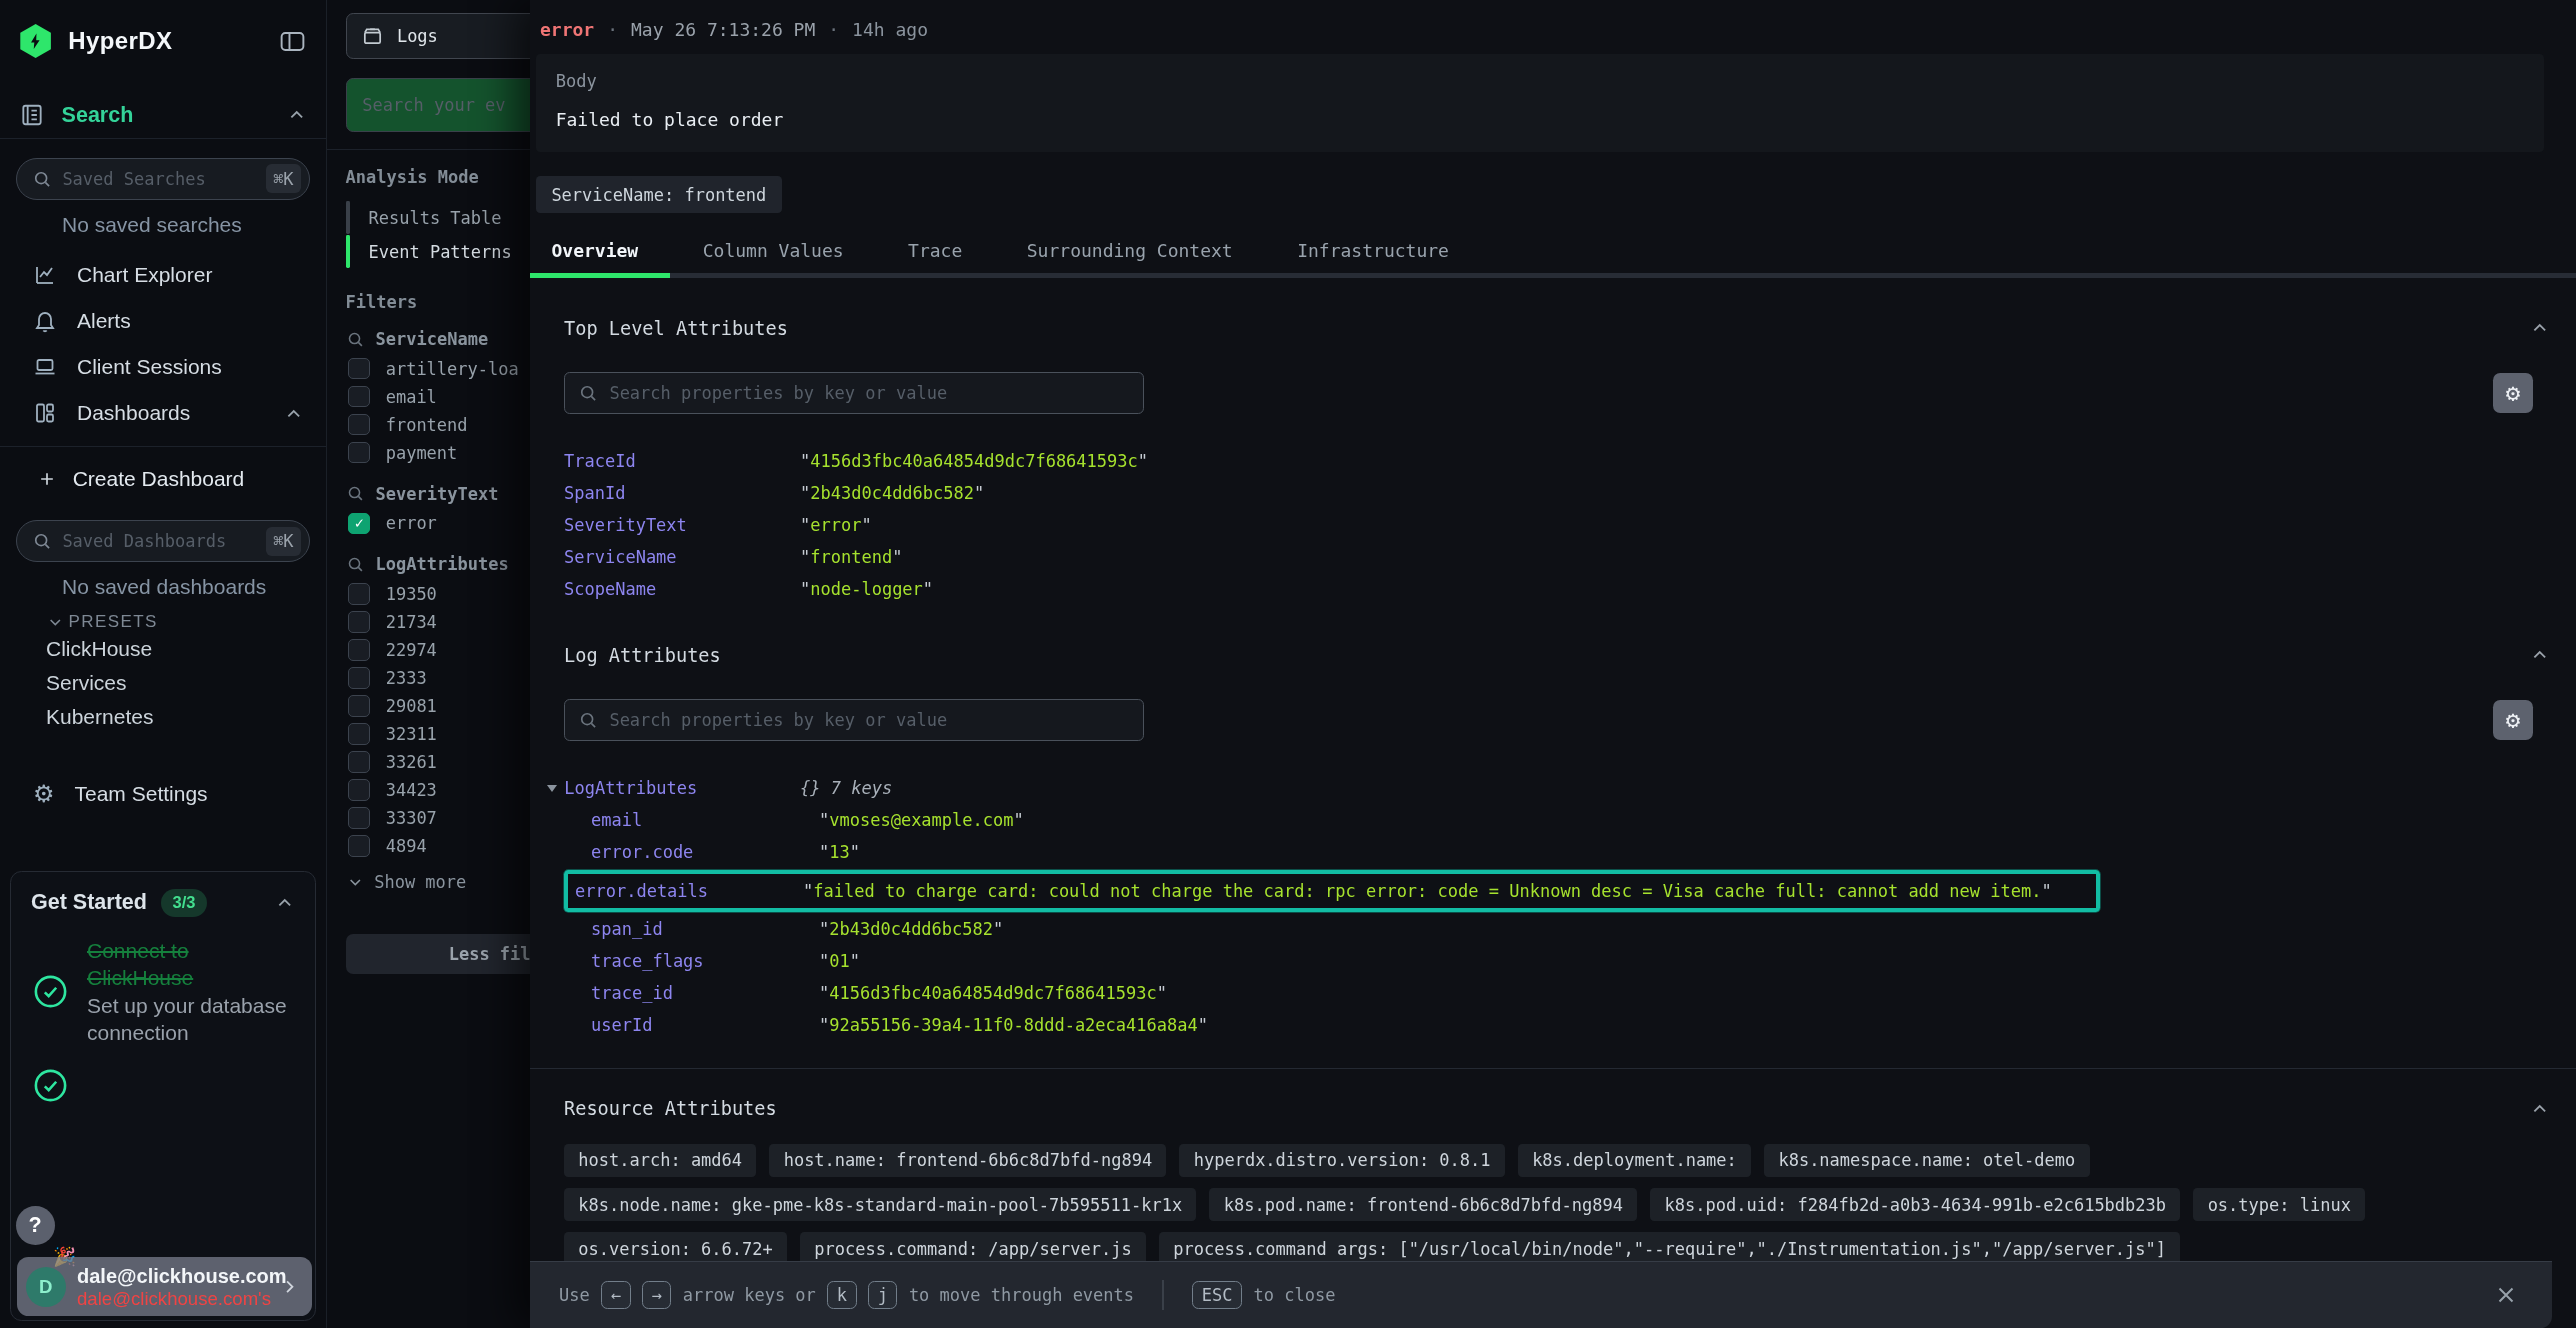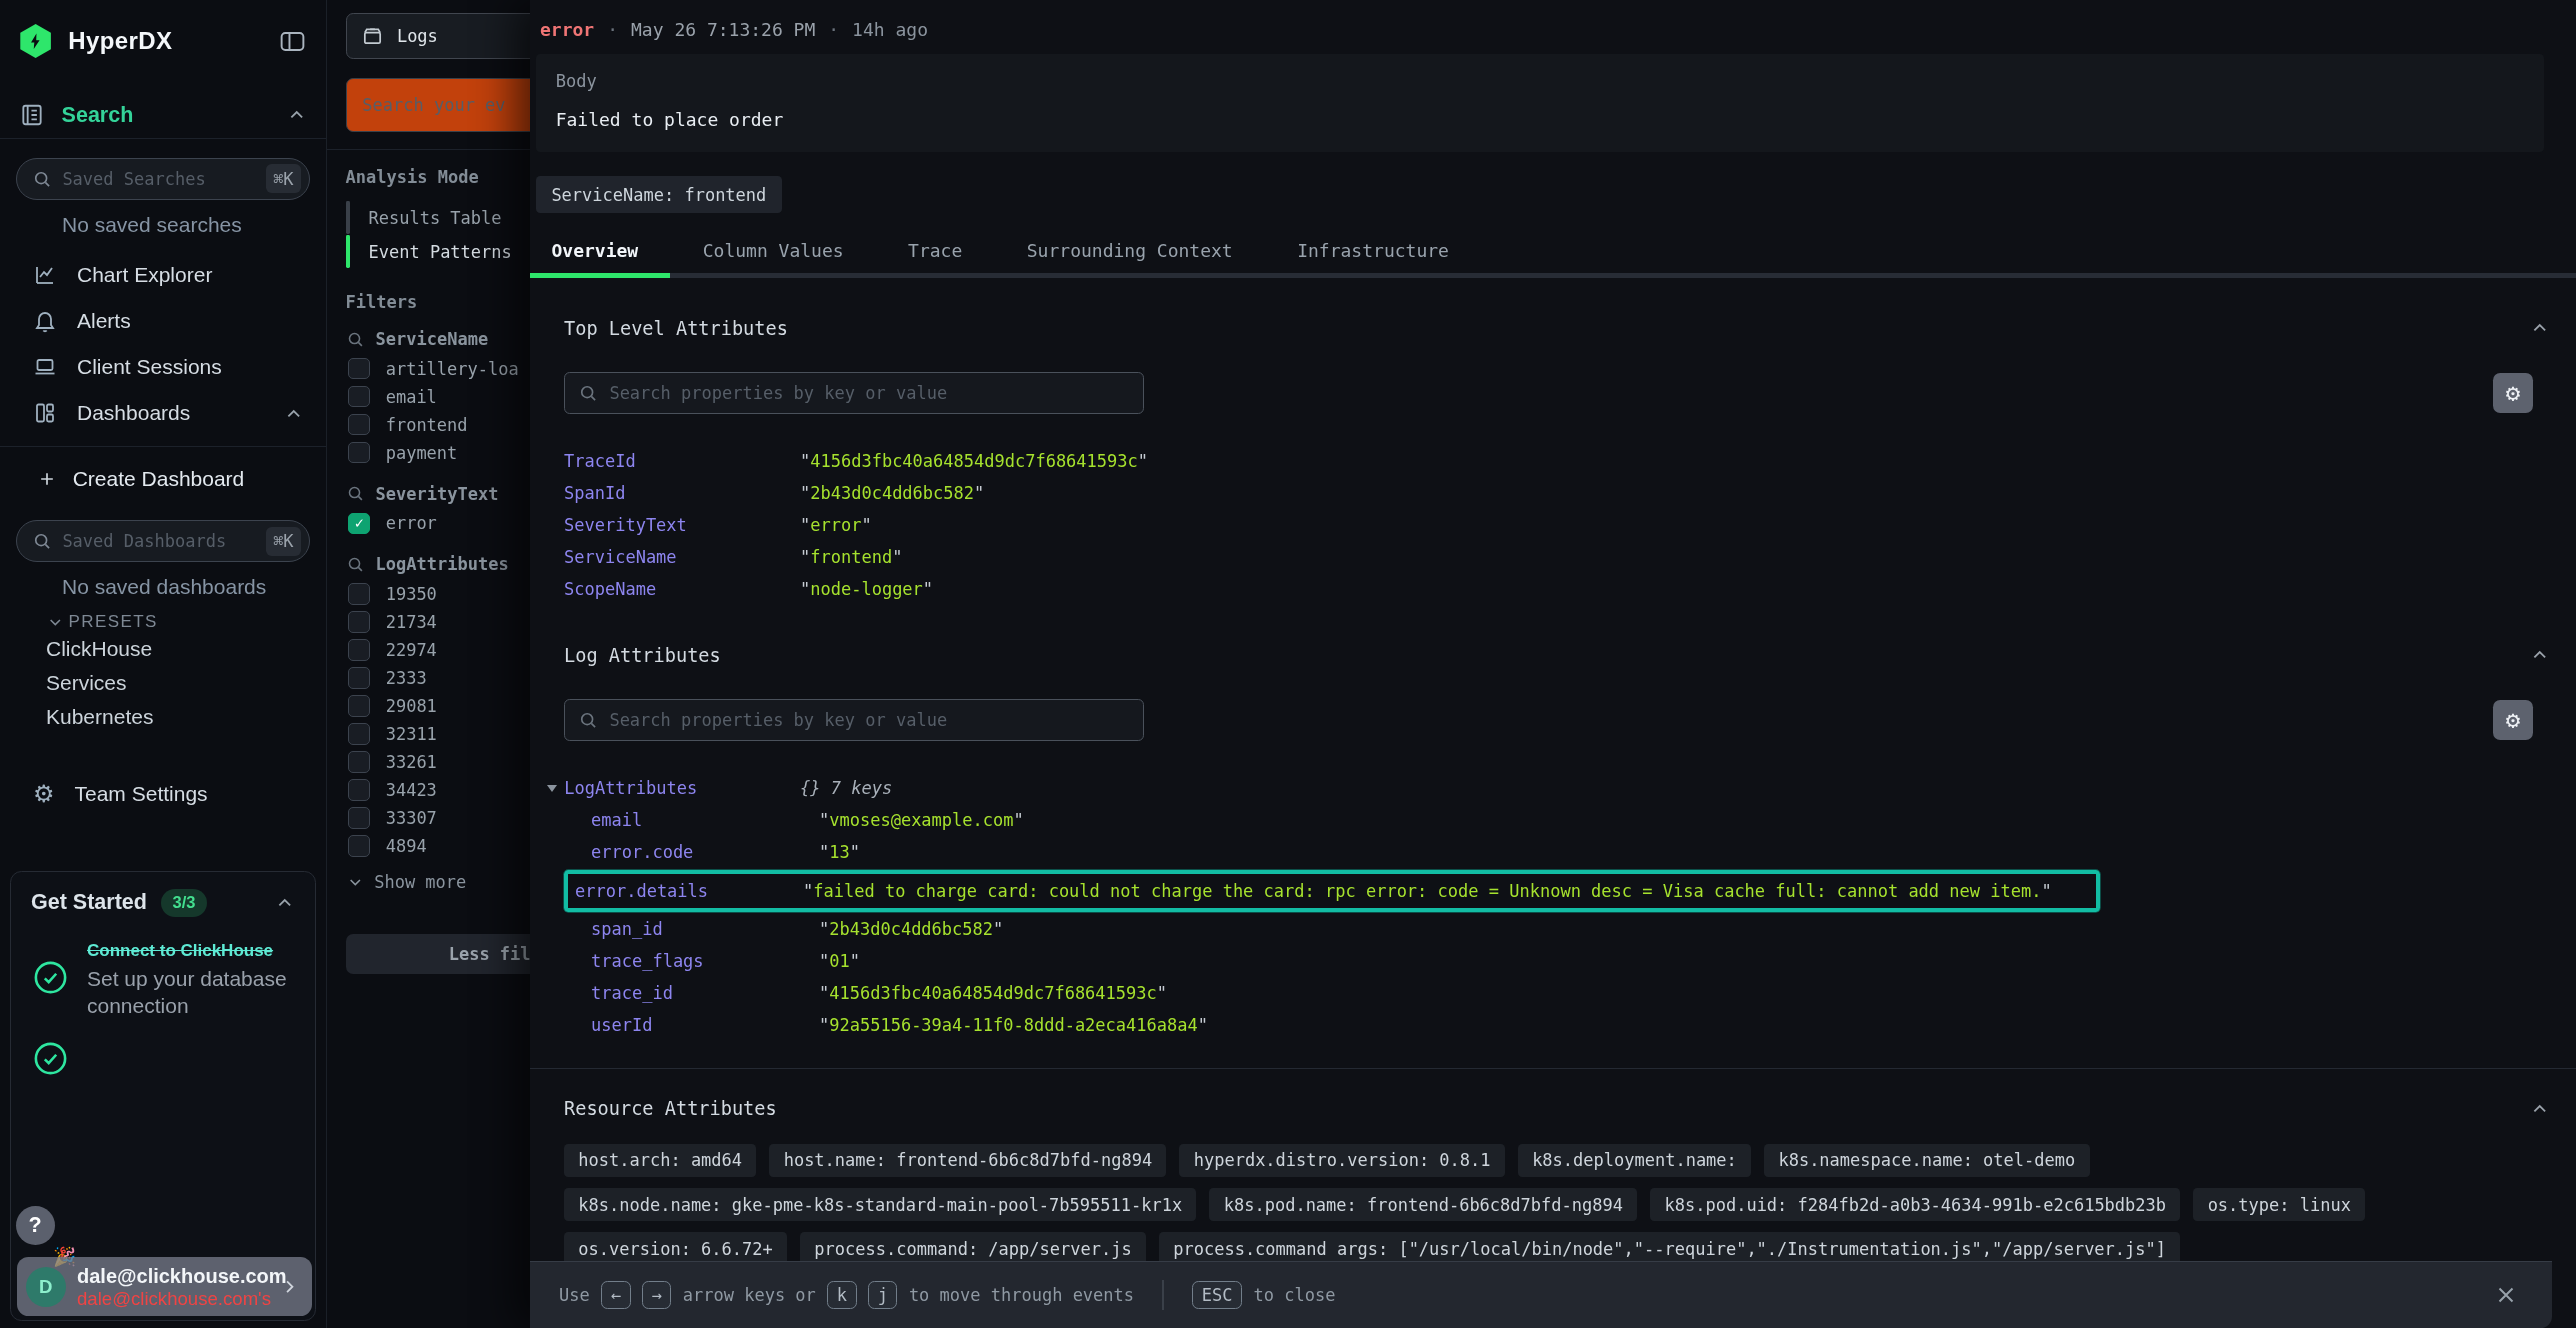--- a/index.html
+++ b/index.html
@@ -48,21 +48,21 @@
   .gear-glyph{font-size:24px;line-height:1;}
   .gs-card{position:absolute;left:10px;right:10px;top:871px;bottom:7.2px;
     border:1.4px solid var(--border);border-radius:11.4px;background:#0d1016;padding:17px 20px;}
   .gs-head{display:flex;align-items:center;gap:14.3px;}
   .gs-title{font-size:21.5px;font-weight:bold;color:#dde4ea;}
   .gs-badge{background:#15382b;color:#43df8f;font-size:16.5px;font-weight:bold;
     border-radius:715px;padding:4.3px 11.4px;}
   .gs-step{display:flex;gap:17px;margin-top:20px;align-items:center;}
   .gs-check{flex-shrink:0;color:#2ee6a0;}
   .gs-text{width:215px;}
-  .gs-steptitle{font-size:17px;font-weight:bold;color:#5eead4;
+  .gs-steptitle{font-size:21px;font-weight:normal;color:#15803d;
     text-decoration:line-through;line-height:27px;}
   .gs-sub{font-size:21px;color:#99a1ab;line-height:27px;margin-top:1.4px;}
   .hidden-step{position:absolute;left:53px;top:1246px;font-size:18.6px;z-index:3;}
   .help-btn{position:absolute;left:15.7px;top:1206px;width:39px;height:39px;border-radius:50%;
     background:rgba(106,111,124,.85);color:#fff;font-size:21.5px;font-weight:bold;
     display:flex;align-items:center;justify-content:center;z-index:5;}
   .user-chip{position:absolute;left:17px;top:1257px;width:295px;height:59px;border-radius:11.4px;
     background:rgba(118,123,138,.76);display:flex;align-items:center;gap:11.4px;
     padding:0 11.4px 0 8.6px;z-index:6;}
   .avatar{width:40px;height:40px;border-radius:50%;background:#2e7a6a;color:#8df0cd;
@@ -72,21 +72,21 @@
   .uc-text{flex:1;min-width:0;}
 
   
   #searchpane{position:absolute;left:326px;top:0;bottom:0;width:404px;background:var(--bg);
     border-left:1.4px solid #1b2028;padding:13px 0 0 18.6px;}
   .src-btn{width:308px;height:46px;border:1.4px solid #41464f;border-radius:7.2px;background:#181c22;
     display:flex;align-items:center;gap:13px;padding:0 14.3px;
     font:17px "DejaVu Sans Mono",monospace;color:#e0e6eb;}
   .src-btn .ic{color:#c3cbd2;}
   .evt-search{margin-top:18.6px;width:343px;height:54px;border:1.4px solid #3a414a;border-radius:7.2px;
-    background:#c2410c;display:flex;align-items:center;padding:0 15.7px;}
+    background:#14532d;display:flex;align-items:center;padding:0 15.7px;}
   .evt-search input{width:100%;font:17px "DejaVu Sans Mono",monospace;}
   .pane-label{margin-top:17px;font:bold 17px "DejaVu Sans Mono",monospace;color:#828c96;}
   .mode-row{margin-top:0;height:34px;display:flex;align-items:center;gap:18.6px;
     font:17px "DejaVu Sans Mono",monospace;color:#98a2ab;}
   .modes{margin-top:14.3px;}
   .mode-bar{width:4.3px;height:33px;background:#3a4049;border-radius:1.4px;}
   .mode-row.active{color:#d4dbe1;}
   .mode-row.active .mode-bar{background:var(--green);}
   .fgroup-head{margin-top:17px;display:flex;align-items:center;gap:11.4px;
     font:bold 17px "DejaVu Sans Mono",monospace;color:#8a949e;}

